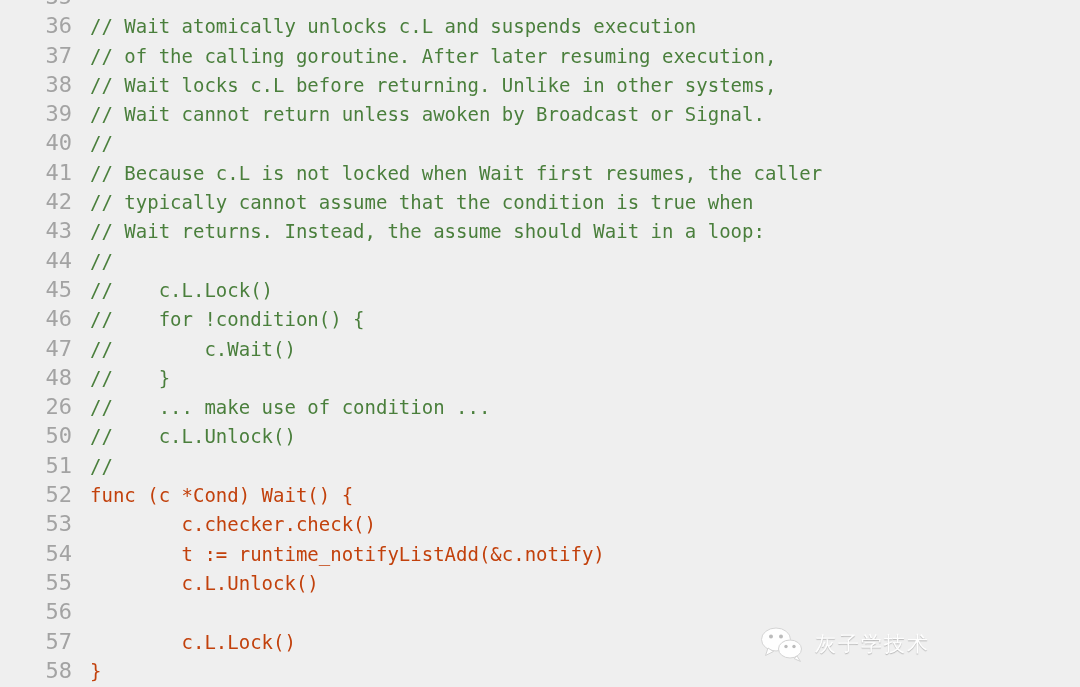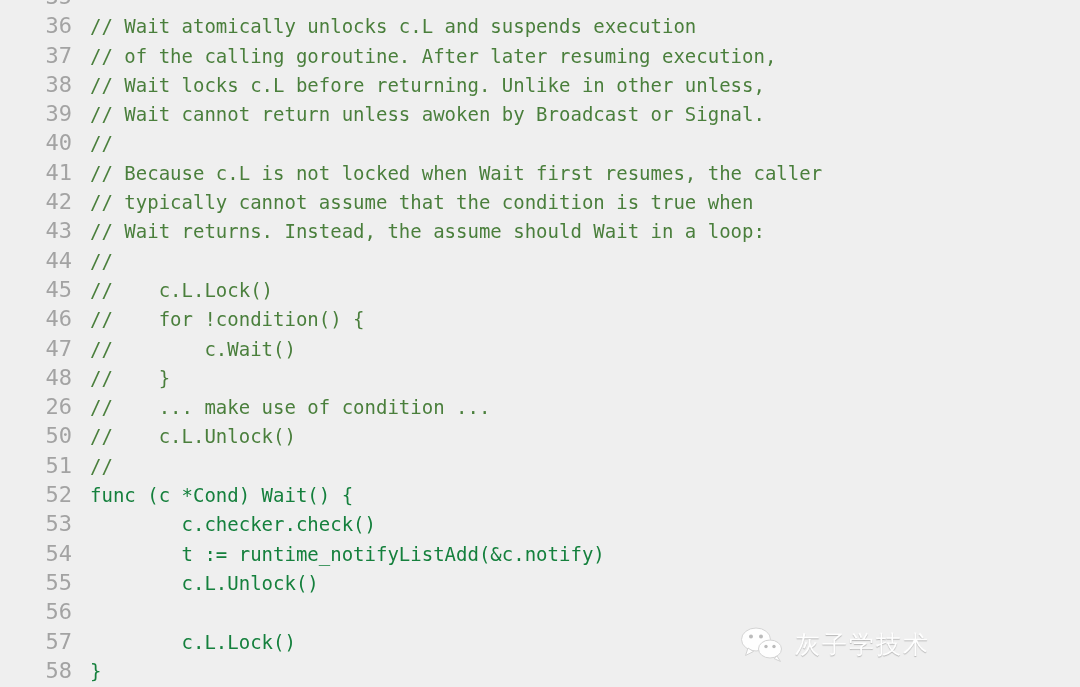--- a/index.html
+++ b/index.html
@@ -52,21 +52,21 @@
 
   .line-content {
     padding-left: 18px;
     font-size: 19px;
     font-family: "DejaVu Sans Mono", monospace;
     white-space: pre;
     color: #333333;
   }
 
   .line-content.comment { color: #4a7f3c; }
-  .line-content.code    { color: #15803d; }
+  .line-content.code    { color: #c2410c; }
   .line-content.blank   { color: transparent; }
 
   
   #watermark {
     position: absolute;
     right: 26px;
     bottom: 24px;
     display: flex;
     align-items: center;
     gap: 10px;
@@ -74,37 +74,37 @@
     pointer-events: none;
   }
   #watermark .wm-logo {
     width: 46px;
     height: 38px;
     position: relative;
     flex: 0 0 auto;
   }
   #watermark .wm-text {
     font-family: "DejaVu Sans", sans-serif;
-    font-size: 25px;
+    font-size: 21px;
     color: #ffffff;
     text-shadow: 0 1px 1px rgba(130,130,130,0.55);
     letter-spacing: 2px;
     white-space: nowrap;
   }
 </style>
 </head>
 <body>
 
 <div id="code-viewer">
 
   <div id="code-listing">
       <div class="code-line"><span class="line-number">35</span><span class="line-content blank"></span></div>
       <div class="code-line"><span class="line-number">36</span><span class="line-content comment">// Wait atomically unlocks c.L and suspends execution</span></div>
       <div class="code-line"><span class="line-number">37</span><span class="line-content comment">// of the calling goroutine. After later resuming execution,</span></div>
-      <div class="code-line"><span class="line-number">38</span><span class="line-content comment">// Wait locks c.L before returning. Unlike in other unless,</span></div>
+      <div class="code-line"><span class="line-number">38</span><span class="line-content comment">// Wait locks c.L before returning. Unlike in other systems,</span></div>
       <div class="code-line"><span class="line-number">39</span><span class="line-content comment">// Wait cannot return unless awoken by Broadcast or Signal.</span></div>
       <div class="code-line"><span class="line-number">40</span><span class="line-content comment">//</span></div>
       <div class="code-line"><span class="line-number">41</span><span class="line-content comment">// Because c.L is not locked when Wait first resumes, the caller</span></div>
       <div class="code-line"><span class="line-number">42</span><span class="line-content comment">// typically cannot assume that the condition is true when</span></div>
       <div class="code-line"><span class="line-number">43</span><span class="line-content comment">// Wait returns. Instead, the assume should Wait in a loop:</span></div>
       <div class="code-line"><span class="line-number">44</span><span class="line-content comment">//</span></div>
       <div class="code-line"><span class="line-number">45</span><span class="line-content comment">//    c.L.Lock()</span></div>
       <div class="code-line"><span class="line-number">46</span><span class="line-content comment">//    for !condition() {</span></div>
       <div class="code-line"><span class="line-number">47</span><span class="line-content comment">//        c.Wait()</span></div>
       <div class="code-line"><span class="line-number">48</span><span class="line-content comment">//    }</span></div>

